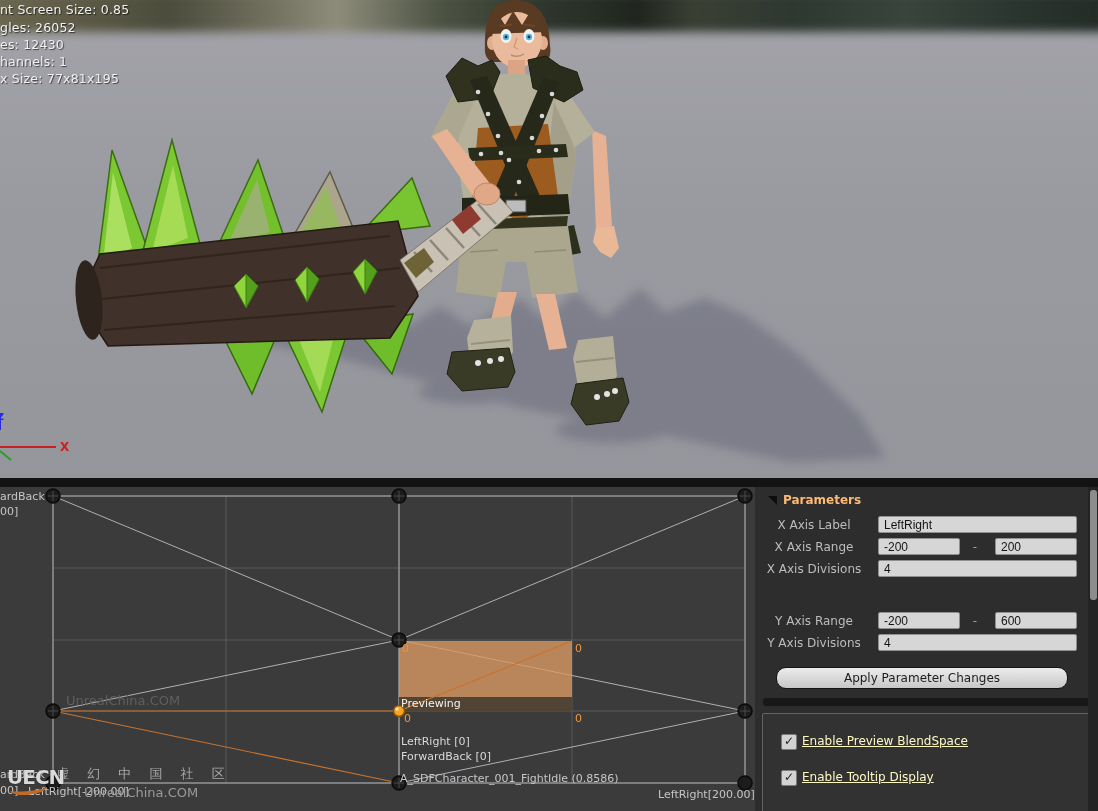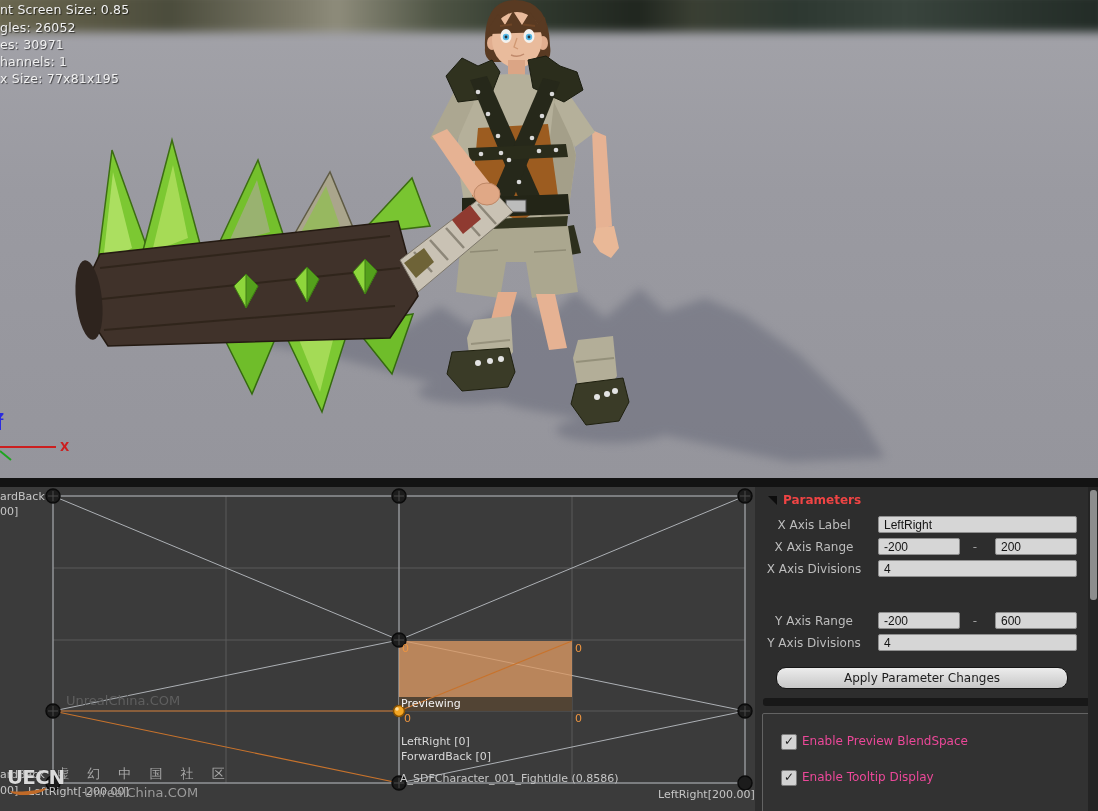--- a/index.html
+++ b/index.html
@@ -29,39 +29,39 @@
   #previewing{position:absolute;color:#f2f2f2;font-size:11px;}
   #cnwm{position:absolute;color:#a9a9a9;font-size:13px;letter-spacing:7px;white-space:pre;}
   #uecn{position:absolute;color:#dadada;font-size:20px;font-weight:bold;letter-spacing:-1px;
         text-shadow:0 0 1px #000;}
   #swoosh{position:absolute;width:36px;height:8px;border-bottom:4px solid #c06a28;border-radius:50%;
           transform:rotate(-5deg);}
   #wm-bottom{position:absolute;color:#9b9b9b;font-size:13px;white-space:pre;}
 
   
   #params{position:absolute;left:755px;top:487px;width:343px;height:324px;background:#2d2d2d;}
-  #pheader{position:absolute;left:13px;top:6px;color:#ef4444;font-size:12px;font-weight:bold;}
+  #pheader{position:absolute;left:13px;top:6px;color:#fdba74;font-size:12px;font-weight:bold;}
   #ptri{position:absolute;left:0px;top:9px;width:0;height:0;border-left:9px solid transparent;
         border-top:9px solid #0d0d0d;}
   .prow{position:absolute;left:0;height:17px;width:343px;}
   .plabel{position:absolute;left:0;top:2px;width:118px;text-align:center;color:#bdbdbd;font-size:12px;}
   .pfield{position:absolute;top:0;height:15px;background:#d6d6d6;border:1px solid #8f8f8f;
           border-radius:2px;color:#141414;font-size:12px;padding:0 0 0 5px;
           font-family:Liberation Sans, sans-serif;box-sizing:content-box;}
   .pdash{position:absolute;top:2px;color:#9f9f9f;font-size:12px;text-align:center;width:16px;}
   #apply{position:absolute;left:21px;top:180px;width:292px;height:22px;
          background:linear-gradient(#ececec,#c7c7c7);border:1px solid #161616;border-radius:10px;
          color:#1c1c1c;font-size:12px;font-family:"DejaVu Sans","Liberation Sans",sans-serif;}
   #pdivider{position:absolute;left:8px;top:211px;width:327px;height:8px;background:#181818;border-radius:3px;}
   #cbbox{position:absolute;left:7px;top:226px;width:328px;height:140px;background:#323232;
          border:1px solid #636363;border-radius:2px;}
   .cbrow{position:absolute;left:18px;height:16px;}
   .cb{position:absolute;left:0;top:0;width:14px;height:14px;background:#d2d2d2;border:1px solid #7c7c7c;
       border-radius:2px;color:#1d1d1d;font-size:12px;font-weight:bold;line-height:13px;text-align:center;}
-  .cblabel{position:absolute;left:21px;top:0;color:#ec4899;font-size:12px;white-space:pre;}
+  .cblabel{position:absolute;left:21px;top:0;color:#fef9c3;font-size:12px;white-space:pre;text-decoration:underline;}
   #vscroll{position:absolute;left:333px;top:0px;width:10px;height:324px;background:#242424;}
   #vthumb{position:absolute;left:1.5px;top:3px;width:7px;height:110px;background:#8d8d8d;border-radius:3px;}
 </style>
 </head>
 <body>
 
 <div id="app">
 
   <div id="viewport">
     <div id="topband"></div>
@@ -202,21 +202,21 @@
 
       <g>
         <path d="M0,447 L56,447" stroke="#cc1f1f" stroke-width="2"></path>
         <path d="M0,451 L11,460" stroke="#1fa51f" stroke-width="2"></path>
         <path d="M0,430 L0,414" stroke="#2a2ae0" stroke-width="2"></path>
       </g>
     </svg>
 
     <div class="stat" style="top:2px">nt Screen Size: 0.85</div>
     <div class="stat" style="top:20px">gles: 26052</div>
-    <div class="stat" style="top:37px">es: 30971</div>
+    <div class="stat" style="top:37px">es: 12430</div>
     <div class="stat" style="top:54px">hannels: 1</div>
     <div class="stat" style="top:71px">x Size: 77x81x195</div>
 
     <div class="gz" style="left:60px;top:440px;color:#cc1f1f">X</div>
     <div class="gz" style="left:-3px;top:409px;color:#2a2ae0">z</div>
   </div>
 
   <div id="hstrip"></div>
 
   <div id="graph">

